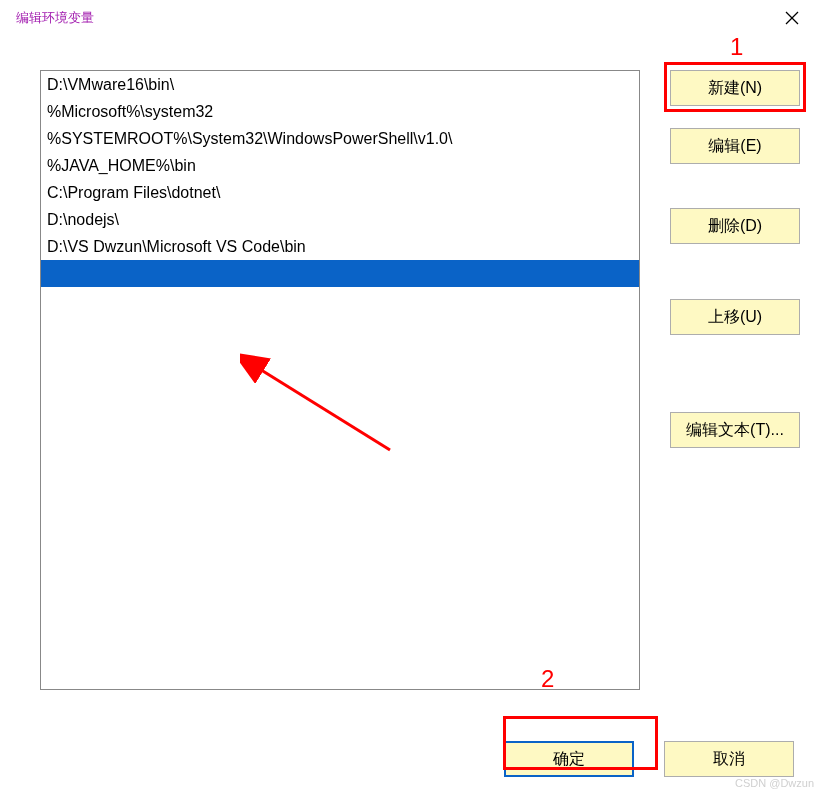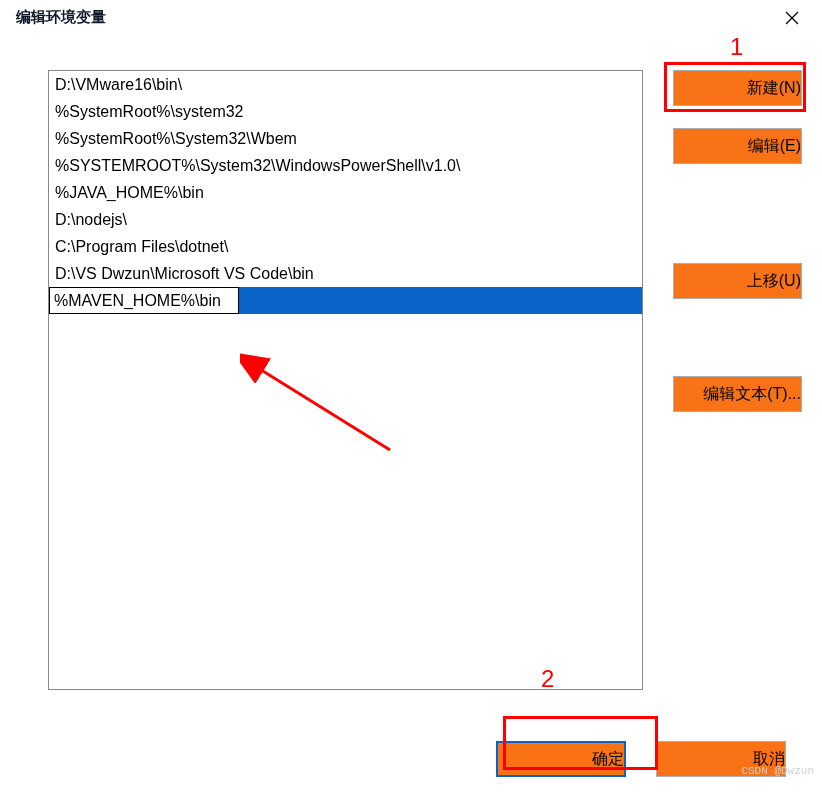--- a/index.html
+++ b/index.html
@@ -18,23 +18,22 @@
     }
     .titlebar {
       height: 35px;
       display: flex;
       align-items: center;
       padding: 0 8px 0 16px;
       background: #ffffff;
     }
     .titlebar-title {
       flex: 1;
-      font-size: 15px;
-      color: #0f172a;
-      font-weight: bold;
+      font-size: 13px;
+      color: #a21caf;
     }
     .close-btn {
       width: 45px;
       height: 30px;
       display: flex;
       align-items: center;
       justify-content: center;
       cursor: pointer;
     }
     .close-btn svg {
@@ -46,21 +45,20 @@
       padding: 35px 20px 20px 40px;
       display: flex;
       gap: 30px;
     }
     .listbox {
       border: 1px solid #888;
       width: 600px;
       height: 620px;
       overflow: hidden;
       background: #fff;
-      margin-left: 8px;
     }
     .list-item {
       height: 27px;
       line-height: 27px;
       padding: 0 6px;
       font-size: 16px;
       color: #000;
       white-space: nowrap;
       overflow: hidden;
       cursor: default;
@@ -86,33 +84,32 @@
       background: #0a63c7;
       height: 100%;
     }
     .button-col {
       display: flex;
       flex-direction: column;
       width: 130px;
     }
     .win-btn {
       height: 36px;
-      background: #f97316;
+      background: #fef9c3;
       border: 1px solid #adadad;
       font-size: 16px;
       font-family: inherit;
       cursor: pointer;
       color: #000;
-      text-align: right;
     }
     .gap-sm { height: 22px; }
     .gap-lg { height: 55px; }
     .bottom-buttons {
       position: absolute;
-      right: 36px;
+      right: 28px;
       bottom: 18px;
       display: flex;
       gap: 30px;
     }
     .bottom-buttons .win-btn {
       width: 130px;
     }
     .win-btn.default {
       border: 2px solid #0a63c7;
     }
@@ -128,61 +125,60 @@
       font-family: Arial, sans-serif;
       pointer-events: none;
     }
     .annotation-arrow {
       position: absolute;
       pointer-events: none;
     }
     .watermark {
       position: absolute;
       right: 8px;
-      bottom: 18px;
+      bottom: 6px;
       font-size: 11px;
       color: #d0d0d0;
-      font-family: Liberation Mono, monospace;
+      font-family: Liberation Sans, sans-serif;
     }
   </style>
 </head>
 <body>
 
 <div class="titlebar">
   <span class="titlebar-title">编辑环境变量</span>
   <div class="close-btn">
     <svg viewBox="0 0 14 14">
       <line x1="1" y1="1" x2="13" y2="13" stroke="#000" stroke-width="1.2"></line>
       <line x1="13" y1="1" x2="1" y2="13" stroke="#000" stroke-width="1.2"></line>
     </svg>
   </div>
 </div>
 
 <div class="dialog-body">
   <div class="listbox">
     <div class="list-item">D:\VMware16\bin\</div>
-    <div class="list-item">%SystemRoot%\system32</div>
-    <div class="list-item">%SystemRoot%\System32\Wbem</div>
+    <div class="list-item">%Microsoft%\system32</div>
     <div class="list-item">%SYSTEMROOT%\System32\WindowsPowerShell\v1.0\</div>
     <div class="list-item">%JAVA_HOME%\bin</div>
+    <div class="list-item">C:\Program Files\dotnet\</div>
     <div class="list-item">D:\nodejs\</div>
-    <div class="list-item">C:\Program Files\dotnet\</div>
     <div class="list-item">D:\VS Dwzun\Microsoft VS Code\bin</div>
     <div class="list-item editing">
-      <input class="edit-input" value="%MAVEN_HOME%\bin" style="">
       <div class="sel-rest"></div>
     </div>
   </div>
 
   <div class="button-col">
     <button class="win-btn">新建(N)</button>
     <div class="gap-sm"></div>
     <button class="win-btn">编辑(E)</button>
     <div class="gap-sm"></div>
     <div class="gap-sm"></div>
+    <button class="win-btn">删除(D)</button>
     <div class="gap-lg"></div>
     <button class="win-btn">上移(U)</button>
     <div class="gap-sm"></div>
     <div class="gap-lg"></div>
     <button class="win-btn">编辑文本(T)...</button>
   </div>
 </div>
 
 <div class="bottom-buttons">
   <button class="win-btn default">确定</button>

